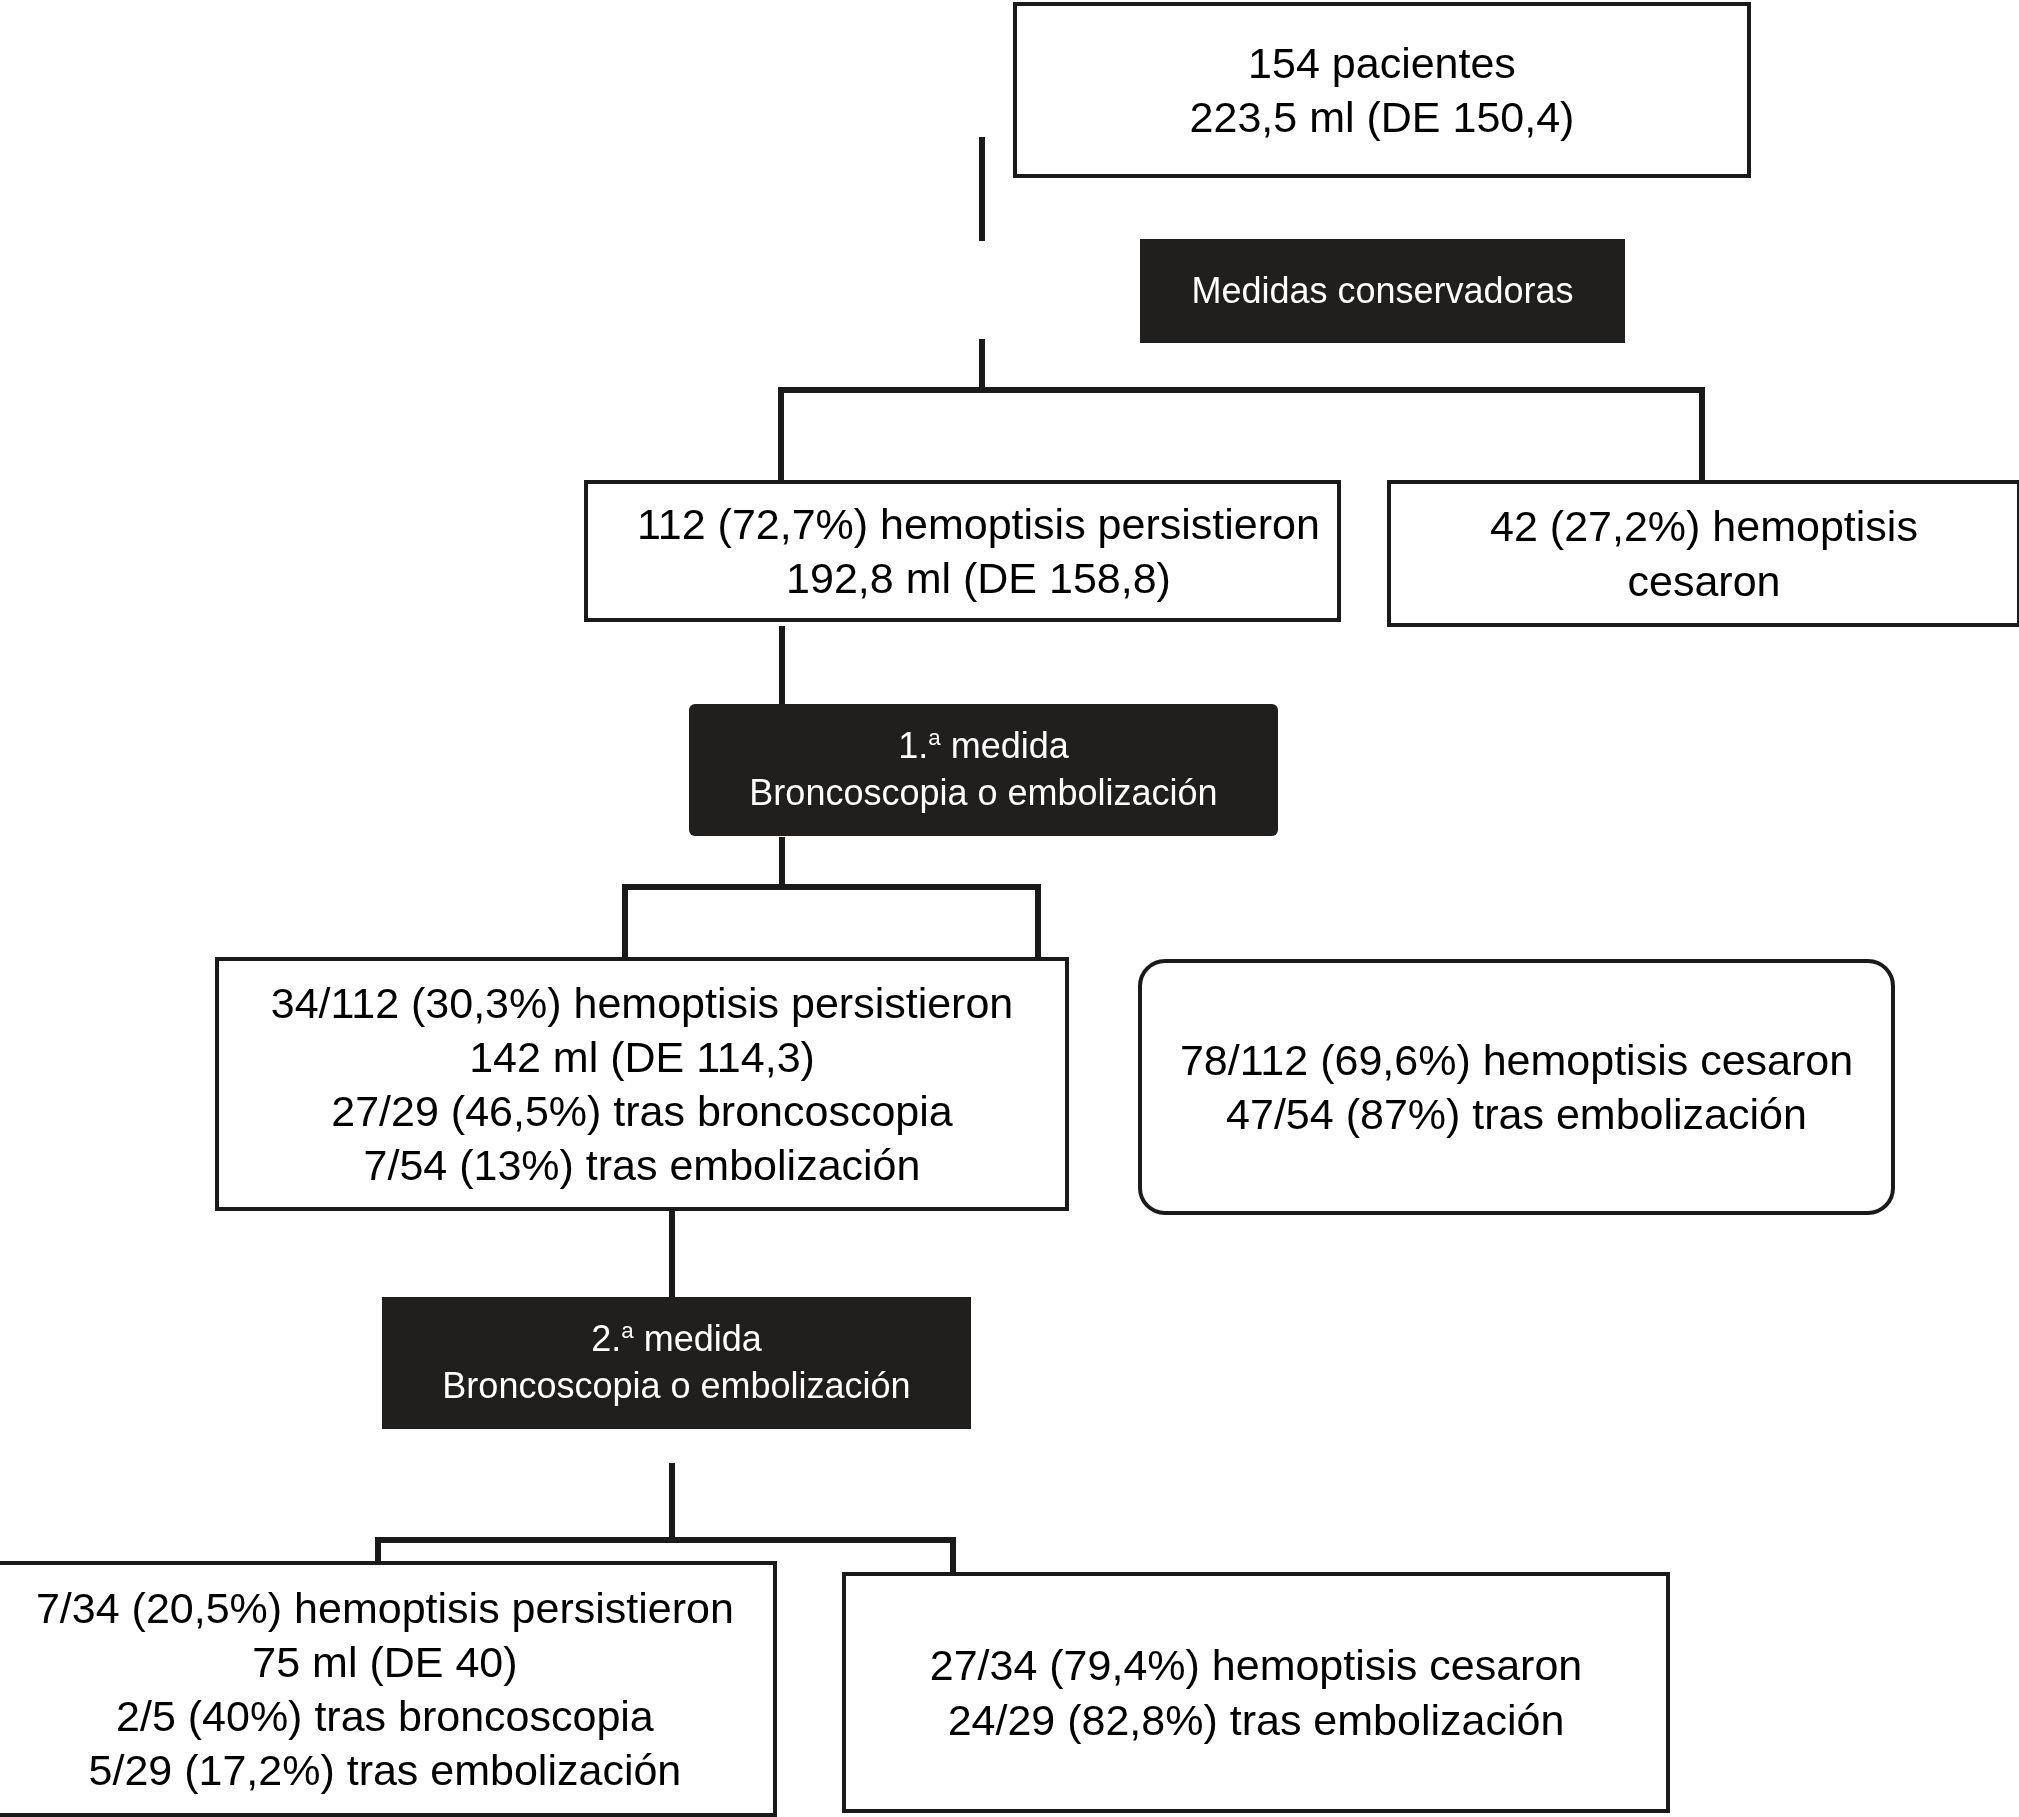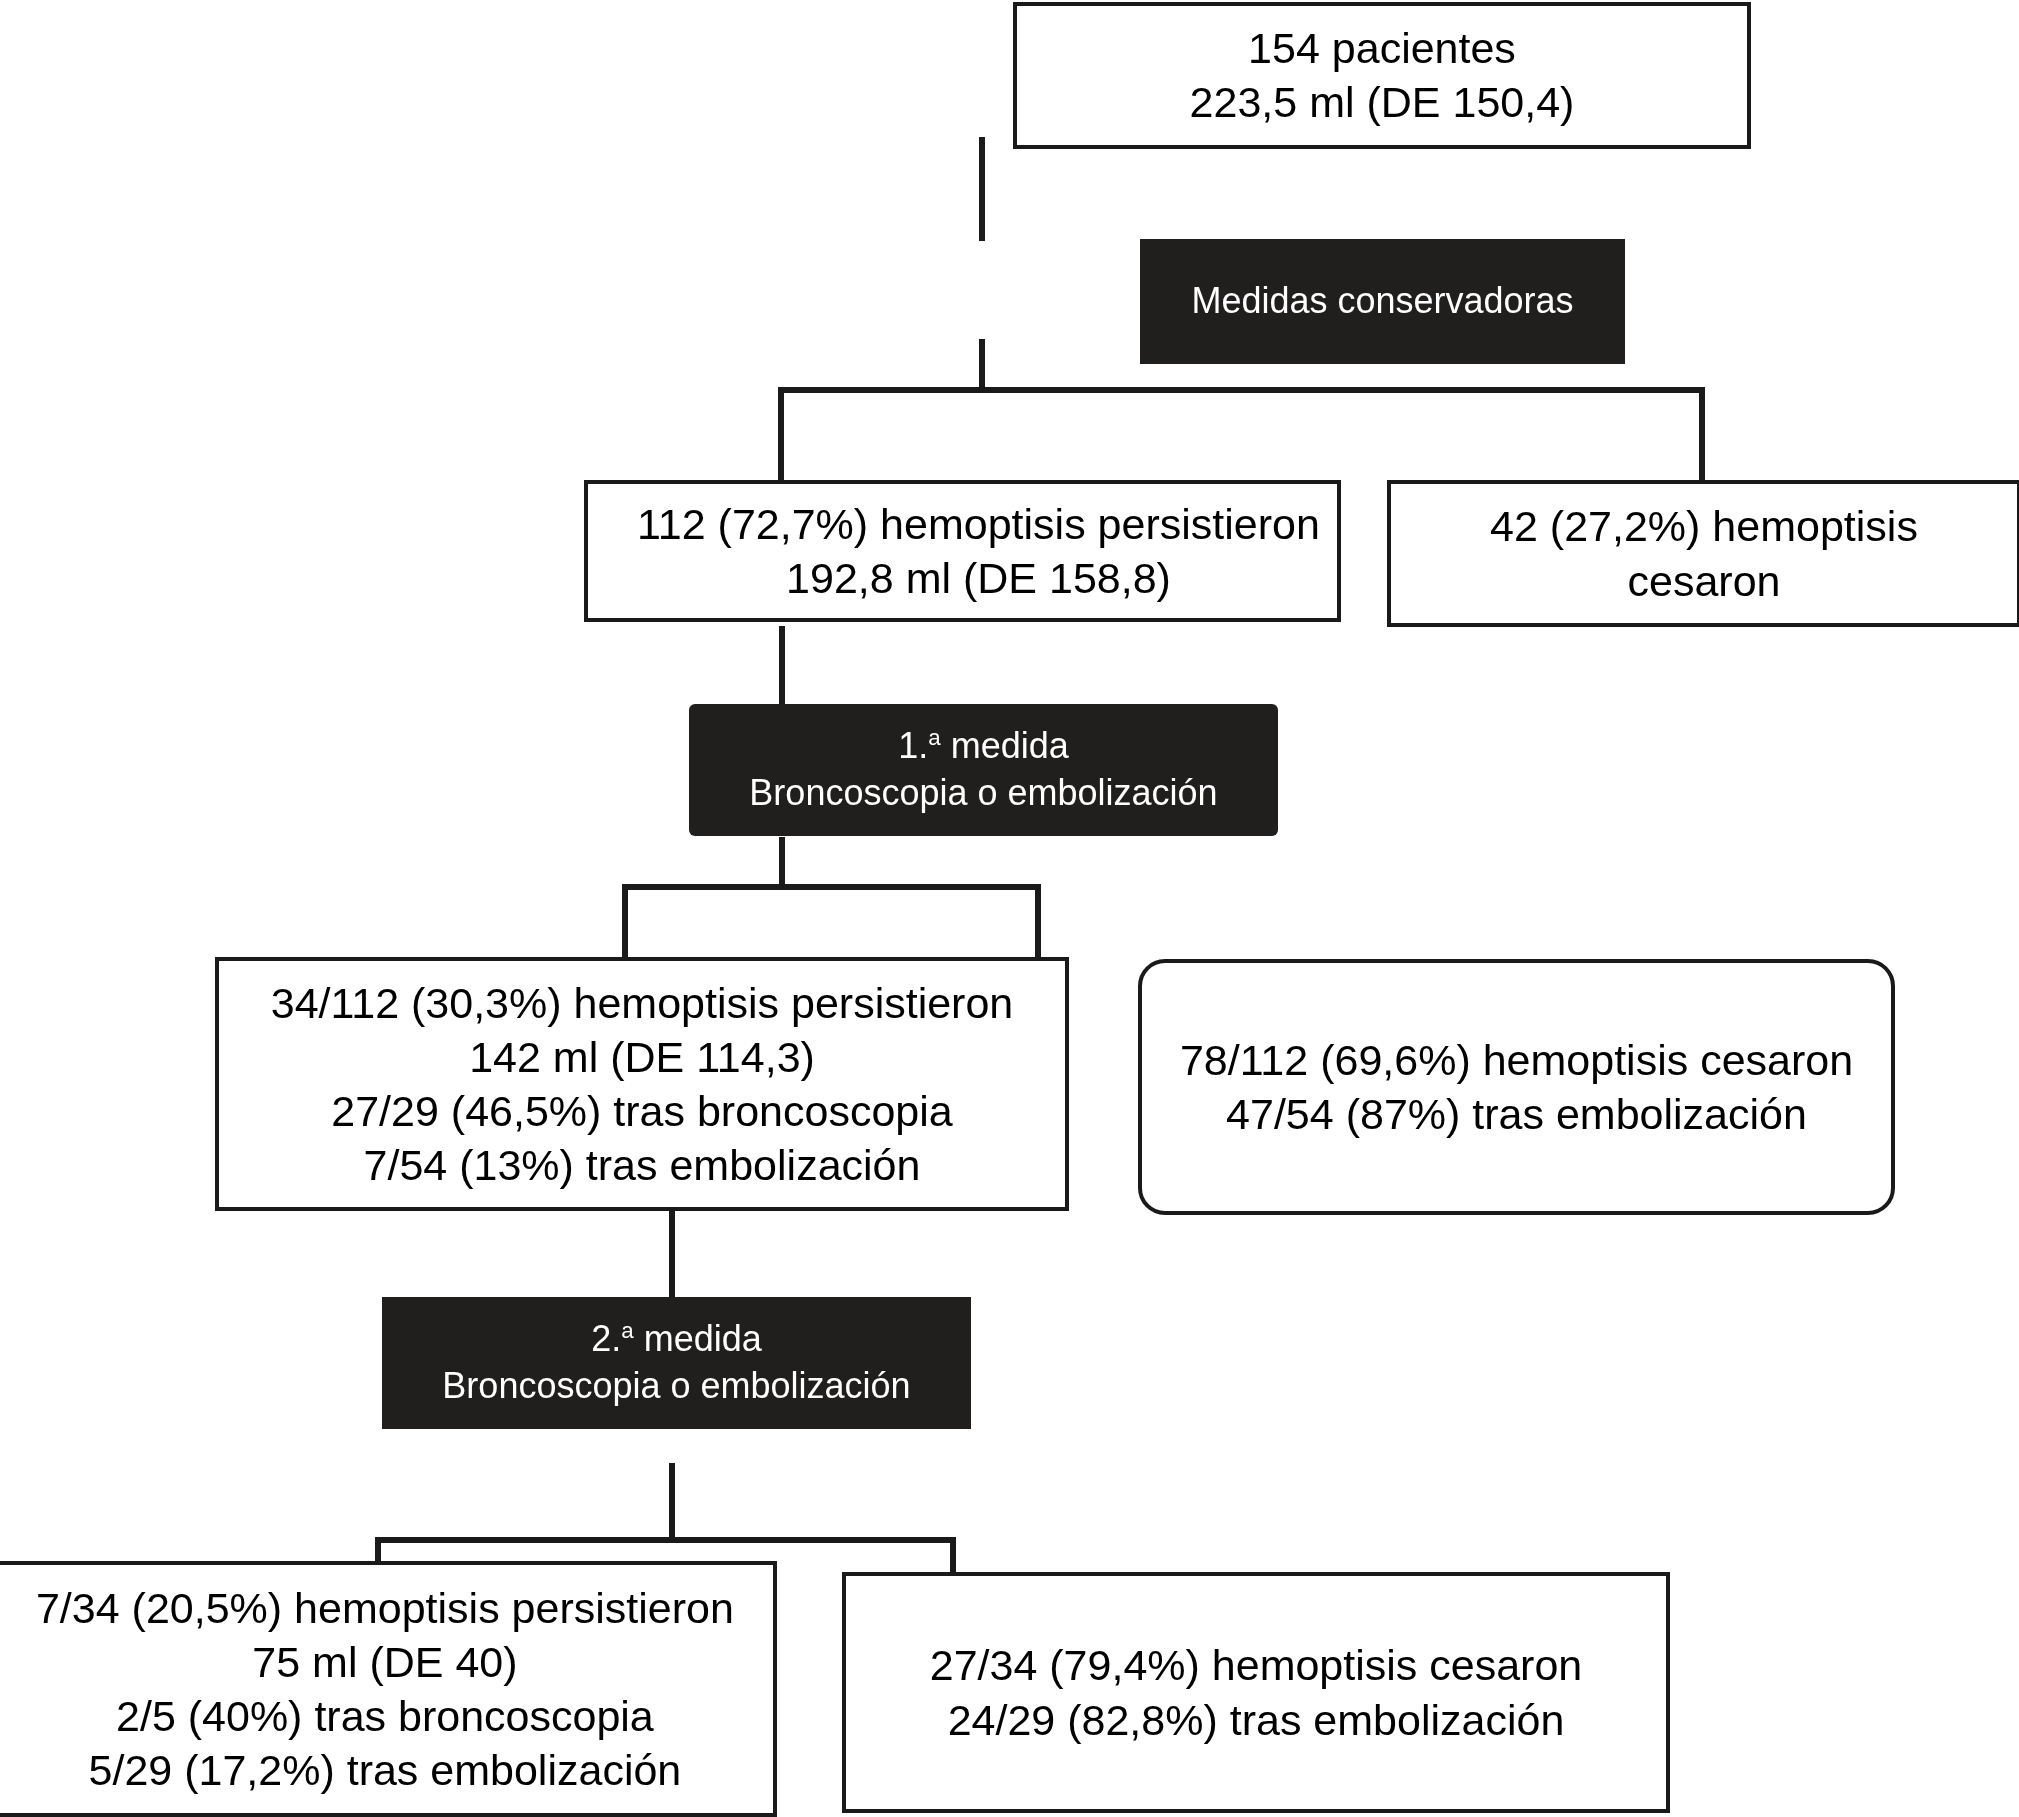--- a/index.html
+++ b/index.html
@@ -75,26 +75,26 @@
   <div class="conn v" style="left:622px; top:884px; height:76px;"></div>
   <div class="conn v" style="left:1035px; top:884px; height:76px;"></div>
 
   <div class="conn v" style="left:669px; top:1209px; height:88px;"></div>
 
   <div class="conn v" style="left:669px; top:1463px; height:78px;"></div>
   <div class="conn h" style="left:375px; top:1537px; width:581px;"></div>
   <div class="conn v" style="left:375px; top:1537px; height:80px;"></div>
   <div class="conn v" style="left:950px; top:1537px; height:80px;"></div>
 
-  <div class="node white" style="left:1013px; top:1.9px; width:738px; height:147px;">
+  <div class="node white" style="left:1013px; top:1.9px; width:738px; height:176px;">
     <span class="line">154 pacientes</span>
     <span class="line">223,5 ml (DE 150,4)</span>
   </div>
 
-  <div class="node black" style="left:1140px; top:239px; width:485px; height:125px;">
+  <div class="node black" style="left:1140px; top:239px; width:485px; height:104px;">
     <span class="line">Medidas conservadoras</span>
   </div>
 
   <div class="node white" style="left:584px; top:480px; width:757px; height:142px;padding-left:32px;">
     <span class="line">112 (72,7%) hemoptisis persistieron</span>
     <span class="line">192,8 ml (DE 158,8)</span>
   </div>
 
   <div class="node white" style="left:1387px; top:480px; width:634px; height:147px;">
     <span class="line">42 (27,2%) hemoptisis</span>

